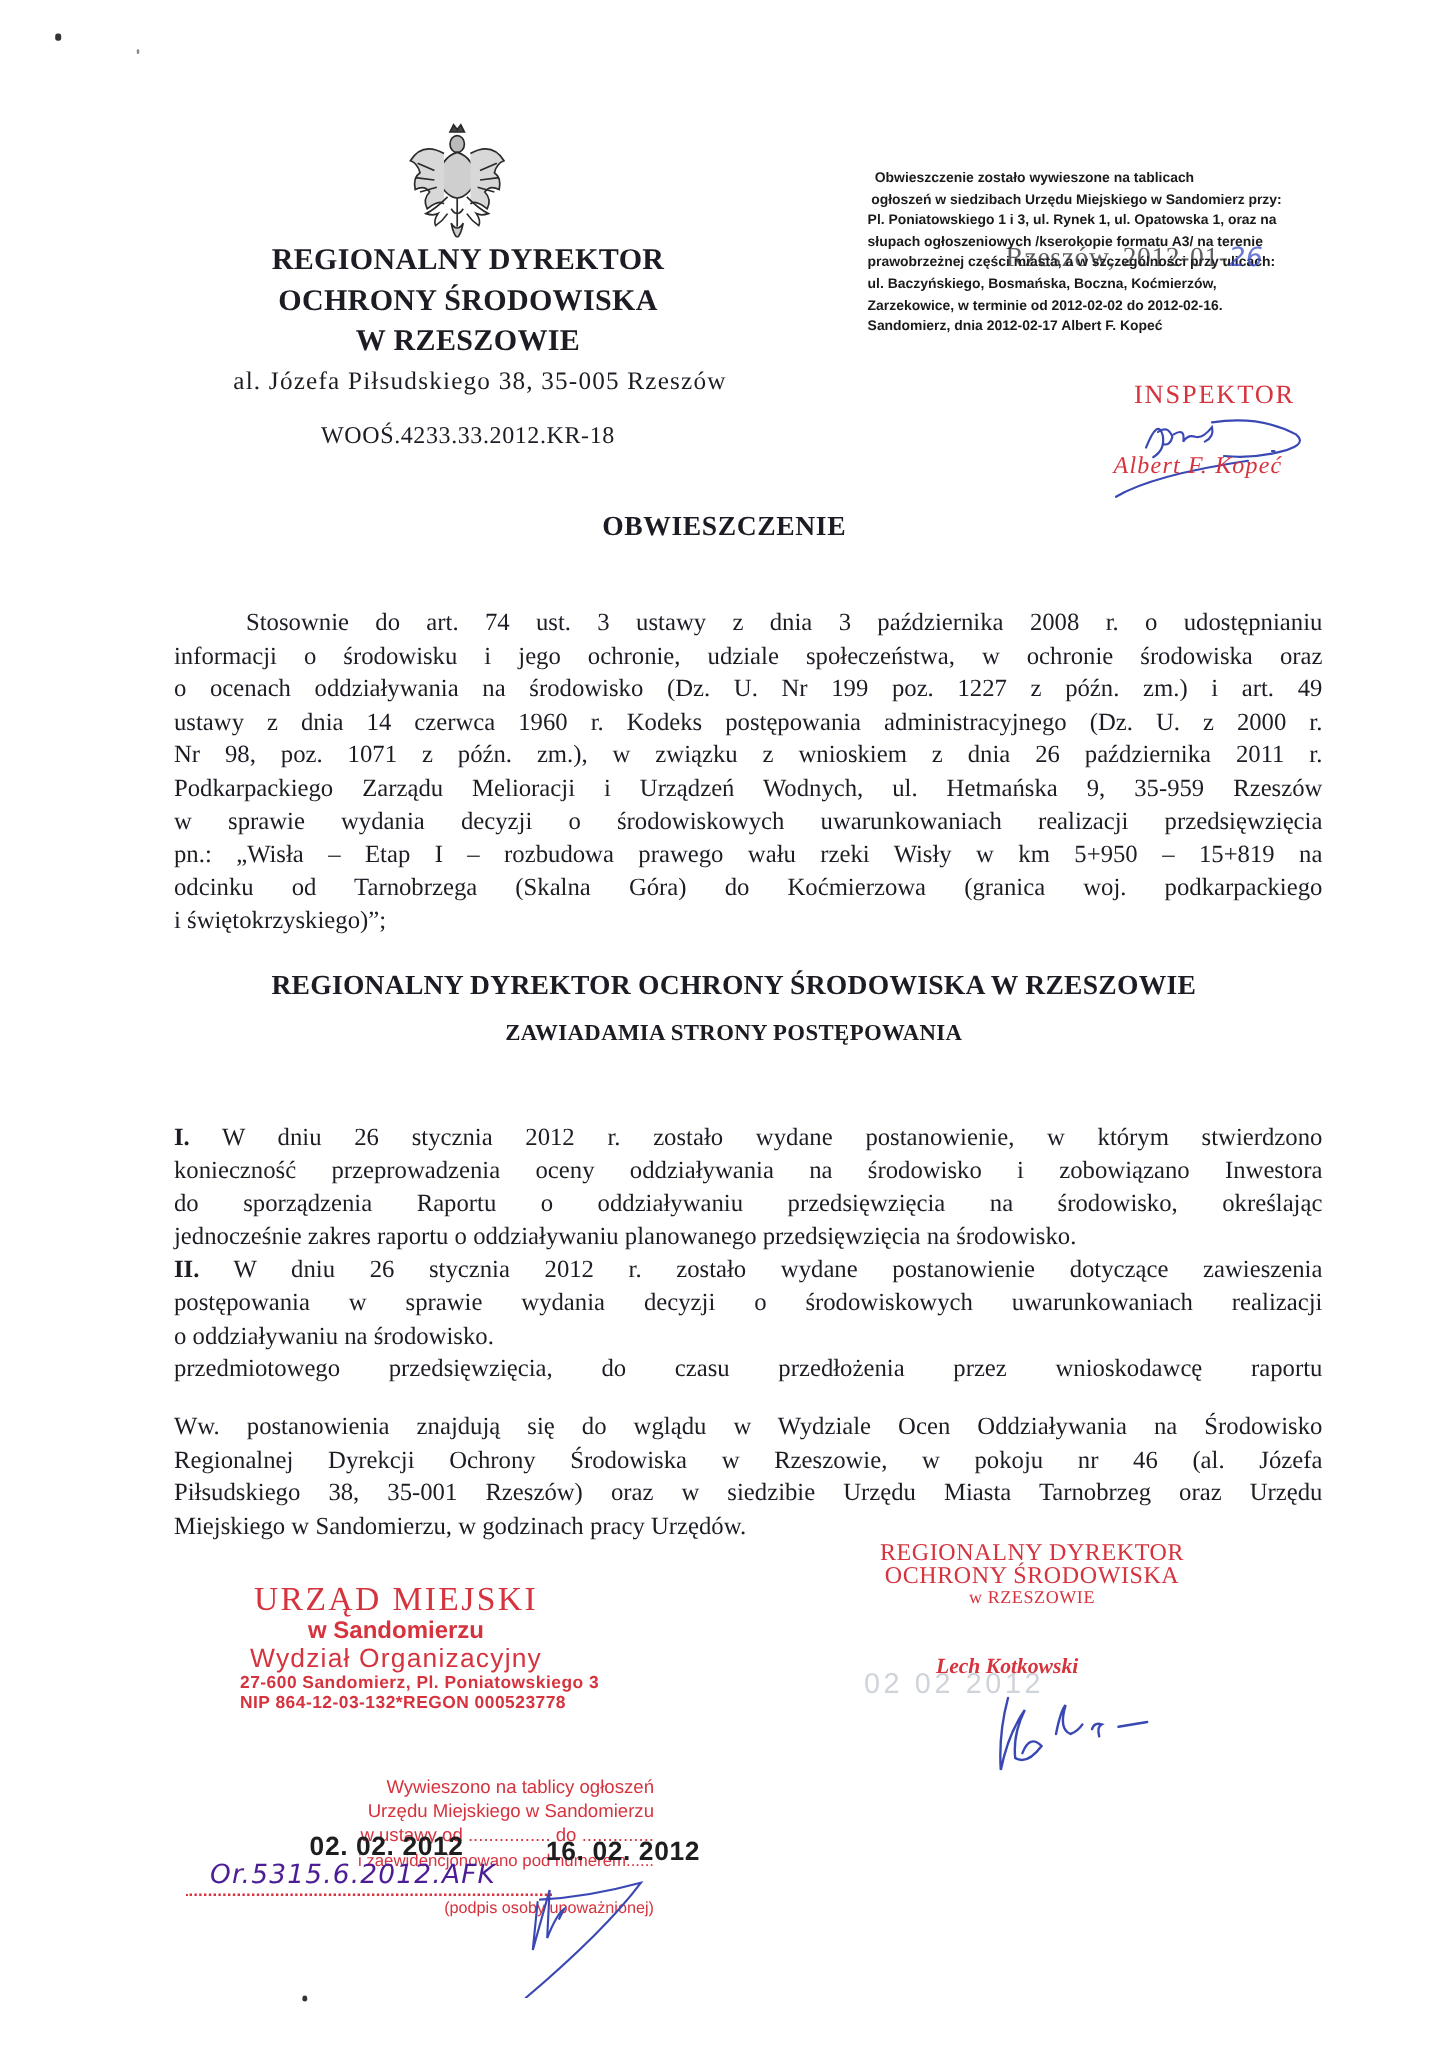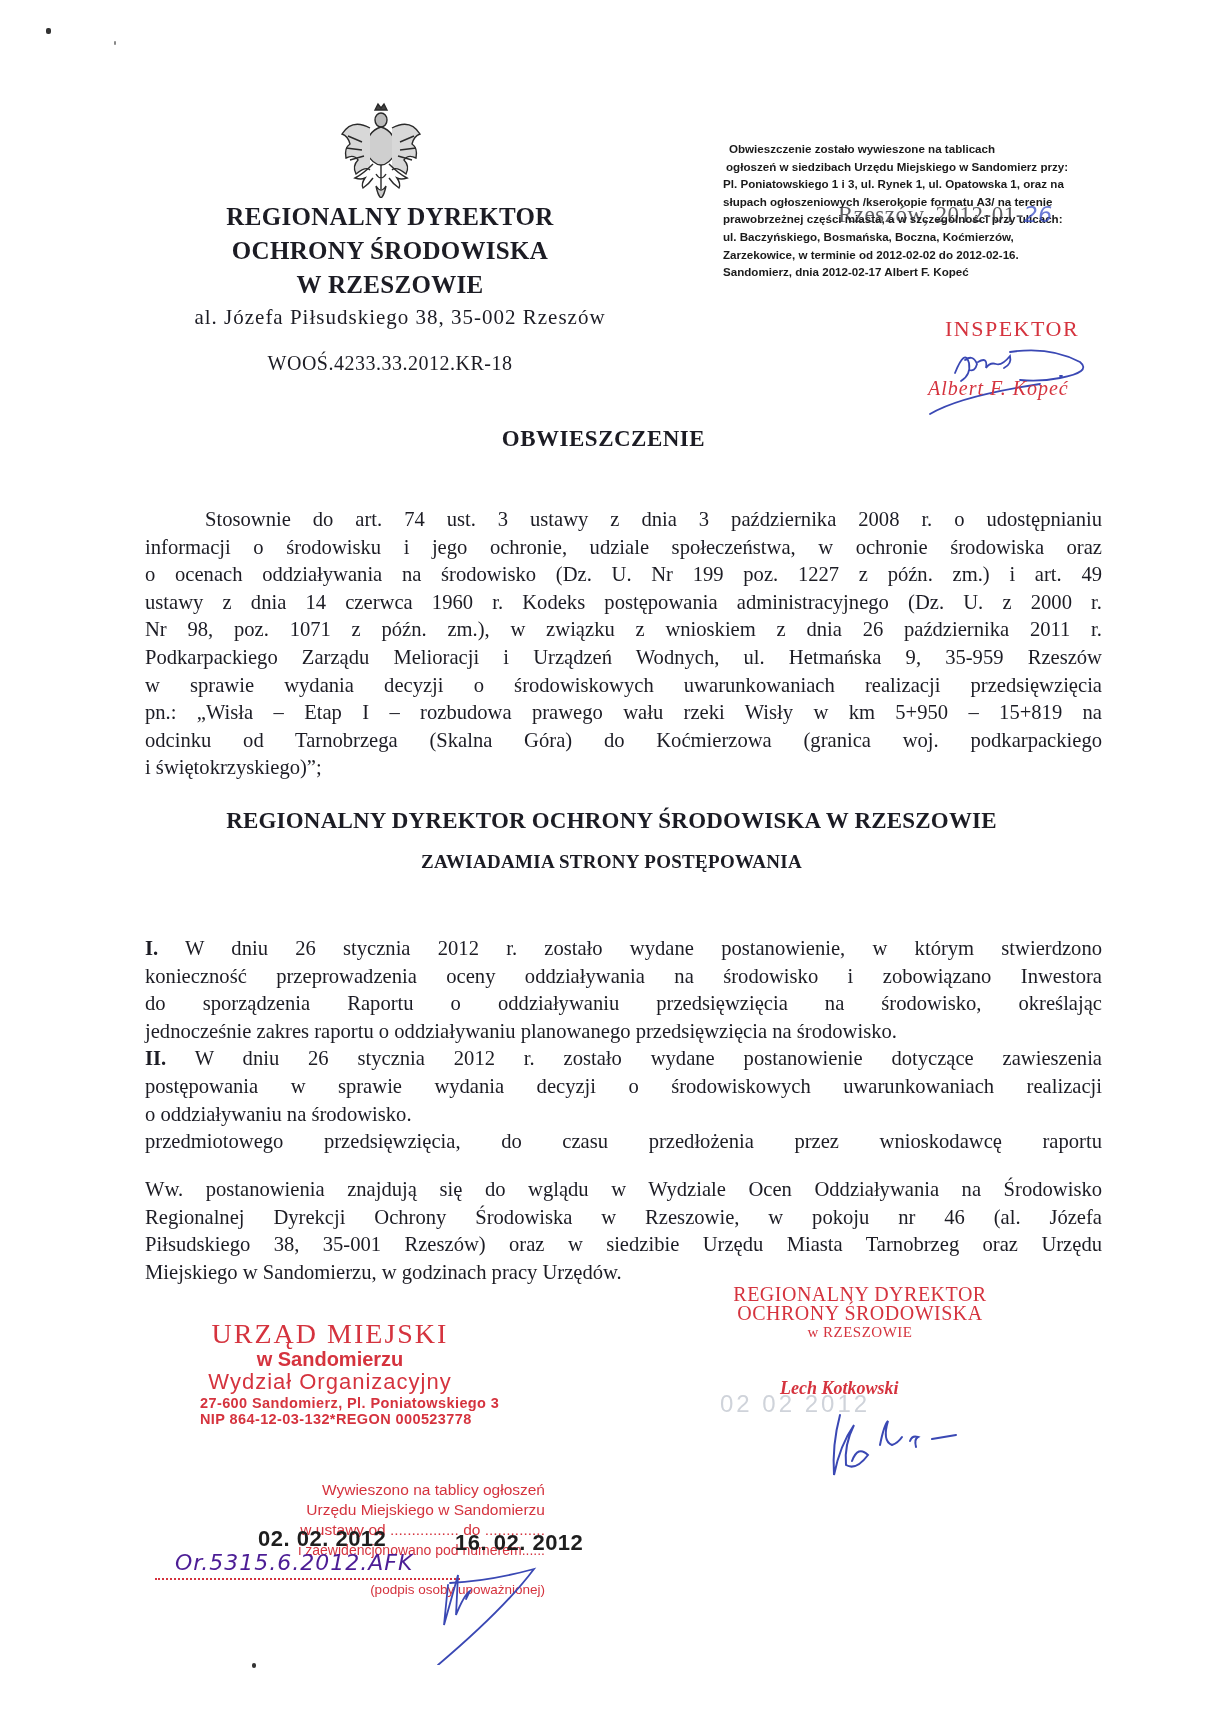--- a/index.html
+++ b/index.html
@@ -86,21 +86,21 @@
     <path d="M8 36 l14 6 M6 48 l16 2 M10 60 l14 -4 M74 36 l-14 6 M76 48 l-16 2 M72 60 l-14 -4"></path>
     <path d="M33 64 q-10 10 -18 14 q6 2 10 0 q-4 6 -2 10 q6 -4 10 -10 M49 64 q10 10 18 14 q-6 2 -10 0 q4 6 2 10 q-6 -4 -10 -10"></path>
     <path d="M41 65 l0 24 M36 74 q5 8 10 0"></path>
     <path d="M36 86 q5 8 10 0 q-2 10 -5 12 q-3 -2 -5 -12 z" fill="#ccc"></path>
   </g>
 </svg>
 
 <div class="abs hdr-title" style="top:203px;">REGIONALNY DYREKTOR</div>
 <div class="abs hdr-title" style="top:237px;">OCHRONY ŚRODOWISKA</div>
 <div class="abs hdr-title" style="top:271px;">W RZESZOWIE</div>
-<div class="abs hdr-addr" style="top:305px;">al. Józefa Piłsudskiego 38, 35-002 Rzeszów</div>
+<div class="abs hdr-addr" style="top:305px;">al. Józefa Piłsudskiego 38, 35-005 Rzeszów</div>
 <div class="abs hdr-ref" style="top:352px;">WOOŚ.4233.33.2012.KR-18</div>
 
 <div id="post-note" class="abs">
   <div style="padding-left:6px;">Obwieszczenie zostało wywieszone na tablicach</div>
   <div style="padding-left:3px;">ogłoszeń w siedzibach Urzędu Miejskiego w Sandomierz przy:</div>
   <div>Pl. Poniatowskiego  1 i 3, ul. Rynek 1, ul. Opatowska 1, oraz na</div>
   <div>słupach ogłoszeniowych /kserokopie formatu A3/ na terenie</div>
   <div>prawobrzeżnej części miasta, a w szczególności przy ulicach:</div>
   <div>ul. Baczyńskiego, Bosmańska, Boczna, Koćmierzów,</div>
   <div>Zarzekowice,  w terminie od  2012-02-02 do 2012-02-16.</div>

